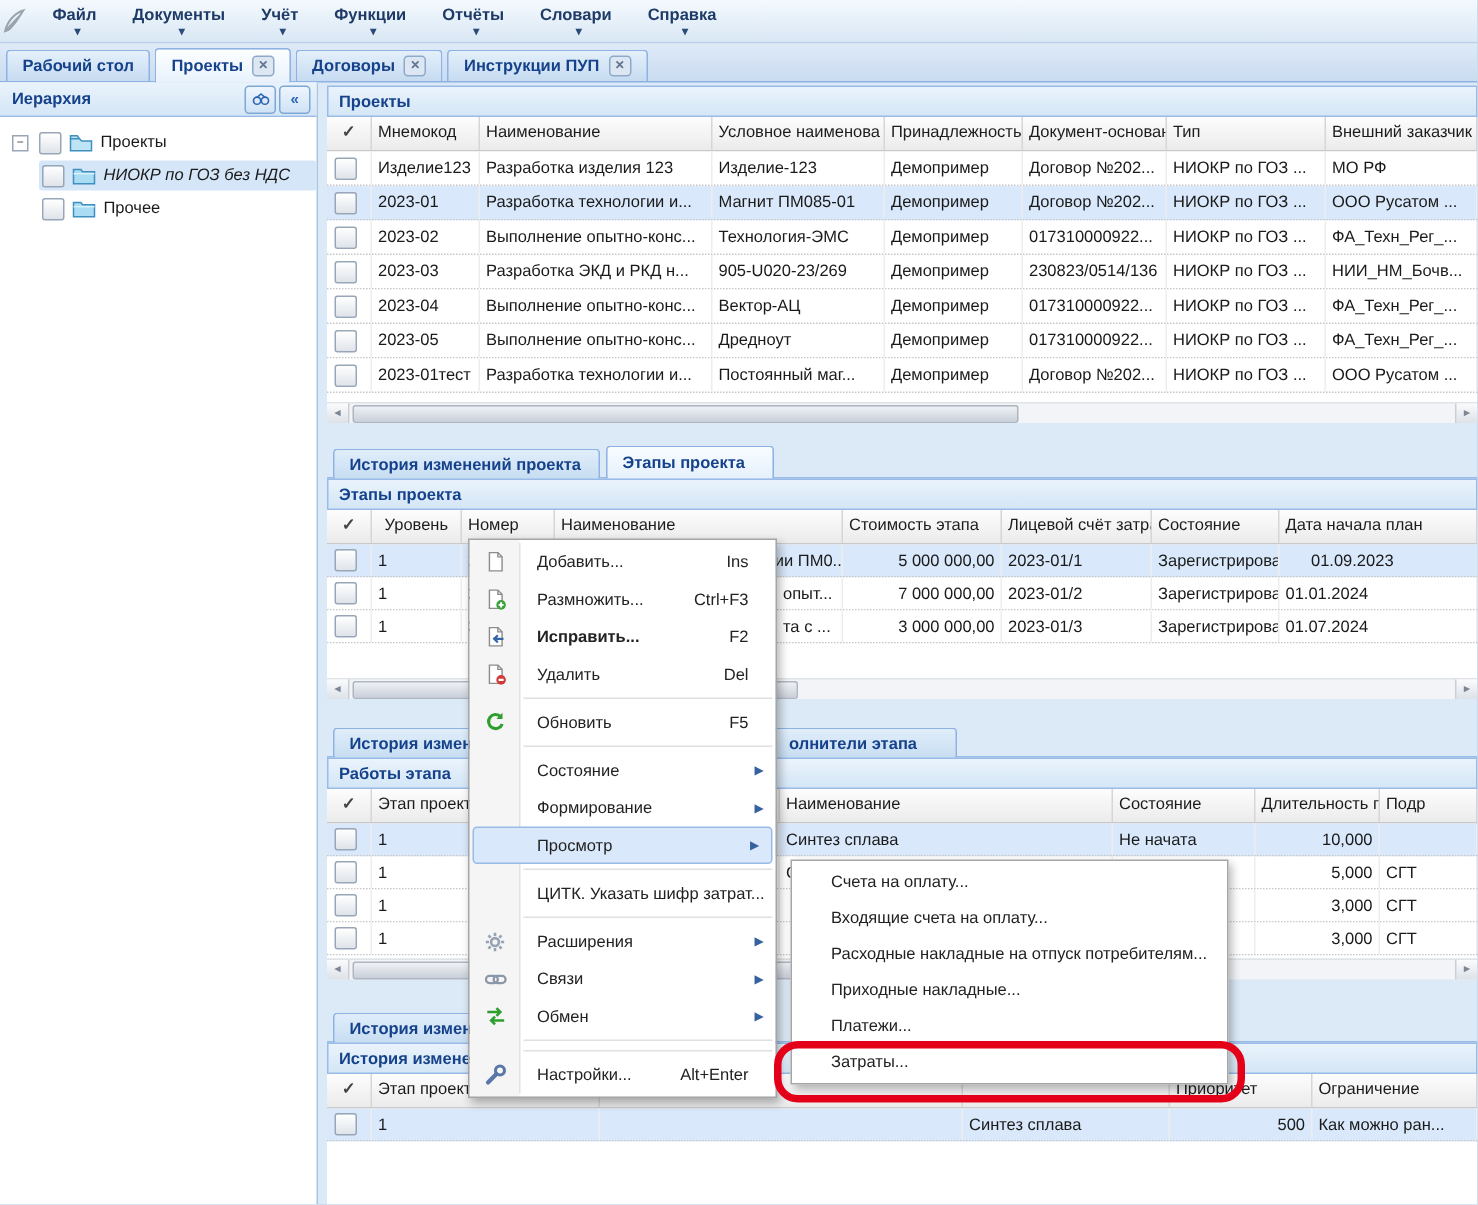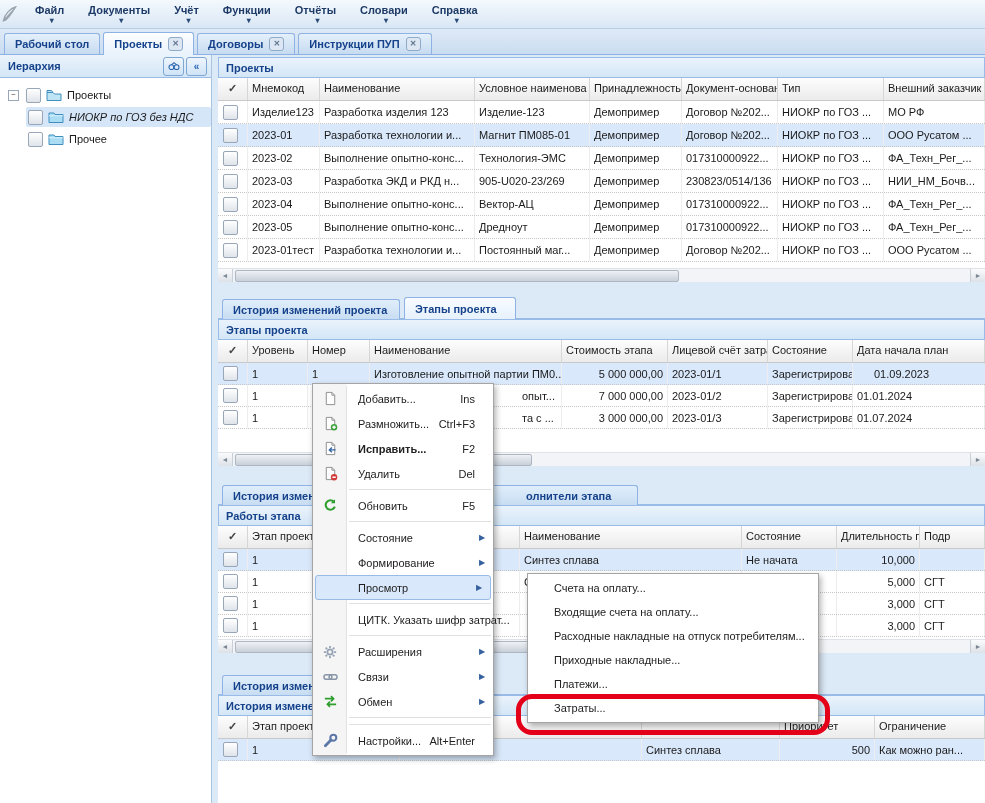--- a/index.html
+++ b/index.html
@@ -70,21 +70,21 @@
   .sb-btn{width:14px;height:13px;background:linear-gradient(#fafbfc,#dde2e8);border-right:1px solid #c9cfd6;
           font-size:7px;color:#7c8694;display:flex;align-items:center;justify-content:center;}
   .sb-btn.right{border-left:1px solid #c9cfd6;border-right:none;}
   .sb-track{flex:1;height:13px;position:relative;}
   .sb-thumb{position:absolute;top:1px;height:10px;background:linear-gradient(#eef1f5,#c9d0d9);
             border:1px solid #aeb6c2;border-radius:2px;}
   .sb-p .sb-thumb{left:2px;width:60%;}
   .sb-s .sb-thumb{left:2px;width:40%;}
   .sb-w .sb-thumb{left:2px;width:40%;}
   
-  .ctx{position:absolute;left:312px;top:383px;width:182px;z-index:50;background:#fff;
+  .ctx{position:absolute;left:312px;top:359px;width:206px;z-index:50;background:#fff;
        border:1px solid #a5a5a5;box-shadow:2px 3px 6px rgba(0,0,0,.3);padding:2px 0;box-sizing:border-box;
        background:linear-gradient(to right,#f5f5f5 0,#f5f5f5 33px,#fff 34px);}
   .ctx::before{content:'';position:absolute;left:33px;top:2px;bottom:2px;width:1px;background:#e2e2e2;}
   .mi{display:flex;align-items:center;height:25px;position:relative;box-sizing:border-box;}
   .mi.hl{background:#d9e8fb;border:1px solid #99bbe8;border-radius:3px;margin:0 2px;}
   .mi-ico{width:34px;flex:none;display:flex;align-items:center;justify-content:center;}
   .mi.hl .mi-ico{width:31px;}
   .mi-lbl{flex:1;padding-left:11px;white-space:nowrap;color:#222;}
   .mi-lbl.b{font-weight:bold;}
   .mi-sc{padding-right:4px;color:#222;}
@@ -333,21 +333,21 @@
               <span>История изменений проекта</span>
             </div>
             <div class="stab active" style="left: 186px; width: 112px;">
               <span>Этапы проекта</span>
             </div>
           </div>
         <div class="sec-hd">Этапы проекта</div>
         <div class="grid rh21" id="grid-stages">
             <div class="gh">
               <div class="c cb" style="width: 30px;"><span>✓</span></div>
-              <div class="c" style="width: 60px;"><span>Уровень</span></div>
+              <div class="c" style="width: 60px; text-align: center;"><span>Уровень</span></div>
               <div class="c" style="width: 62px;"><span>Номер</span></div>
               <div class="c" style="width: 192px;"><span>Наименование</span></div>
               <div class="c" style="width: 106px;"><span>Стоимость этапа</span></div>
               <div class="c" style="width: 100px;"><span>Лицевой счёт затрат.</span></div>
               <div class="c" style="width: 85px;"><span>Состояние</span></div>
               <div class="c" style="width: 132px;"><span>Дата начала план</span></div>
             </div>
             <div class="gr sel">
               <div class="c cbcell" style="width: 30px;">
                 <span class="cbx"></span>

